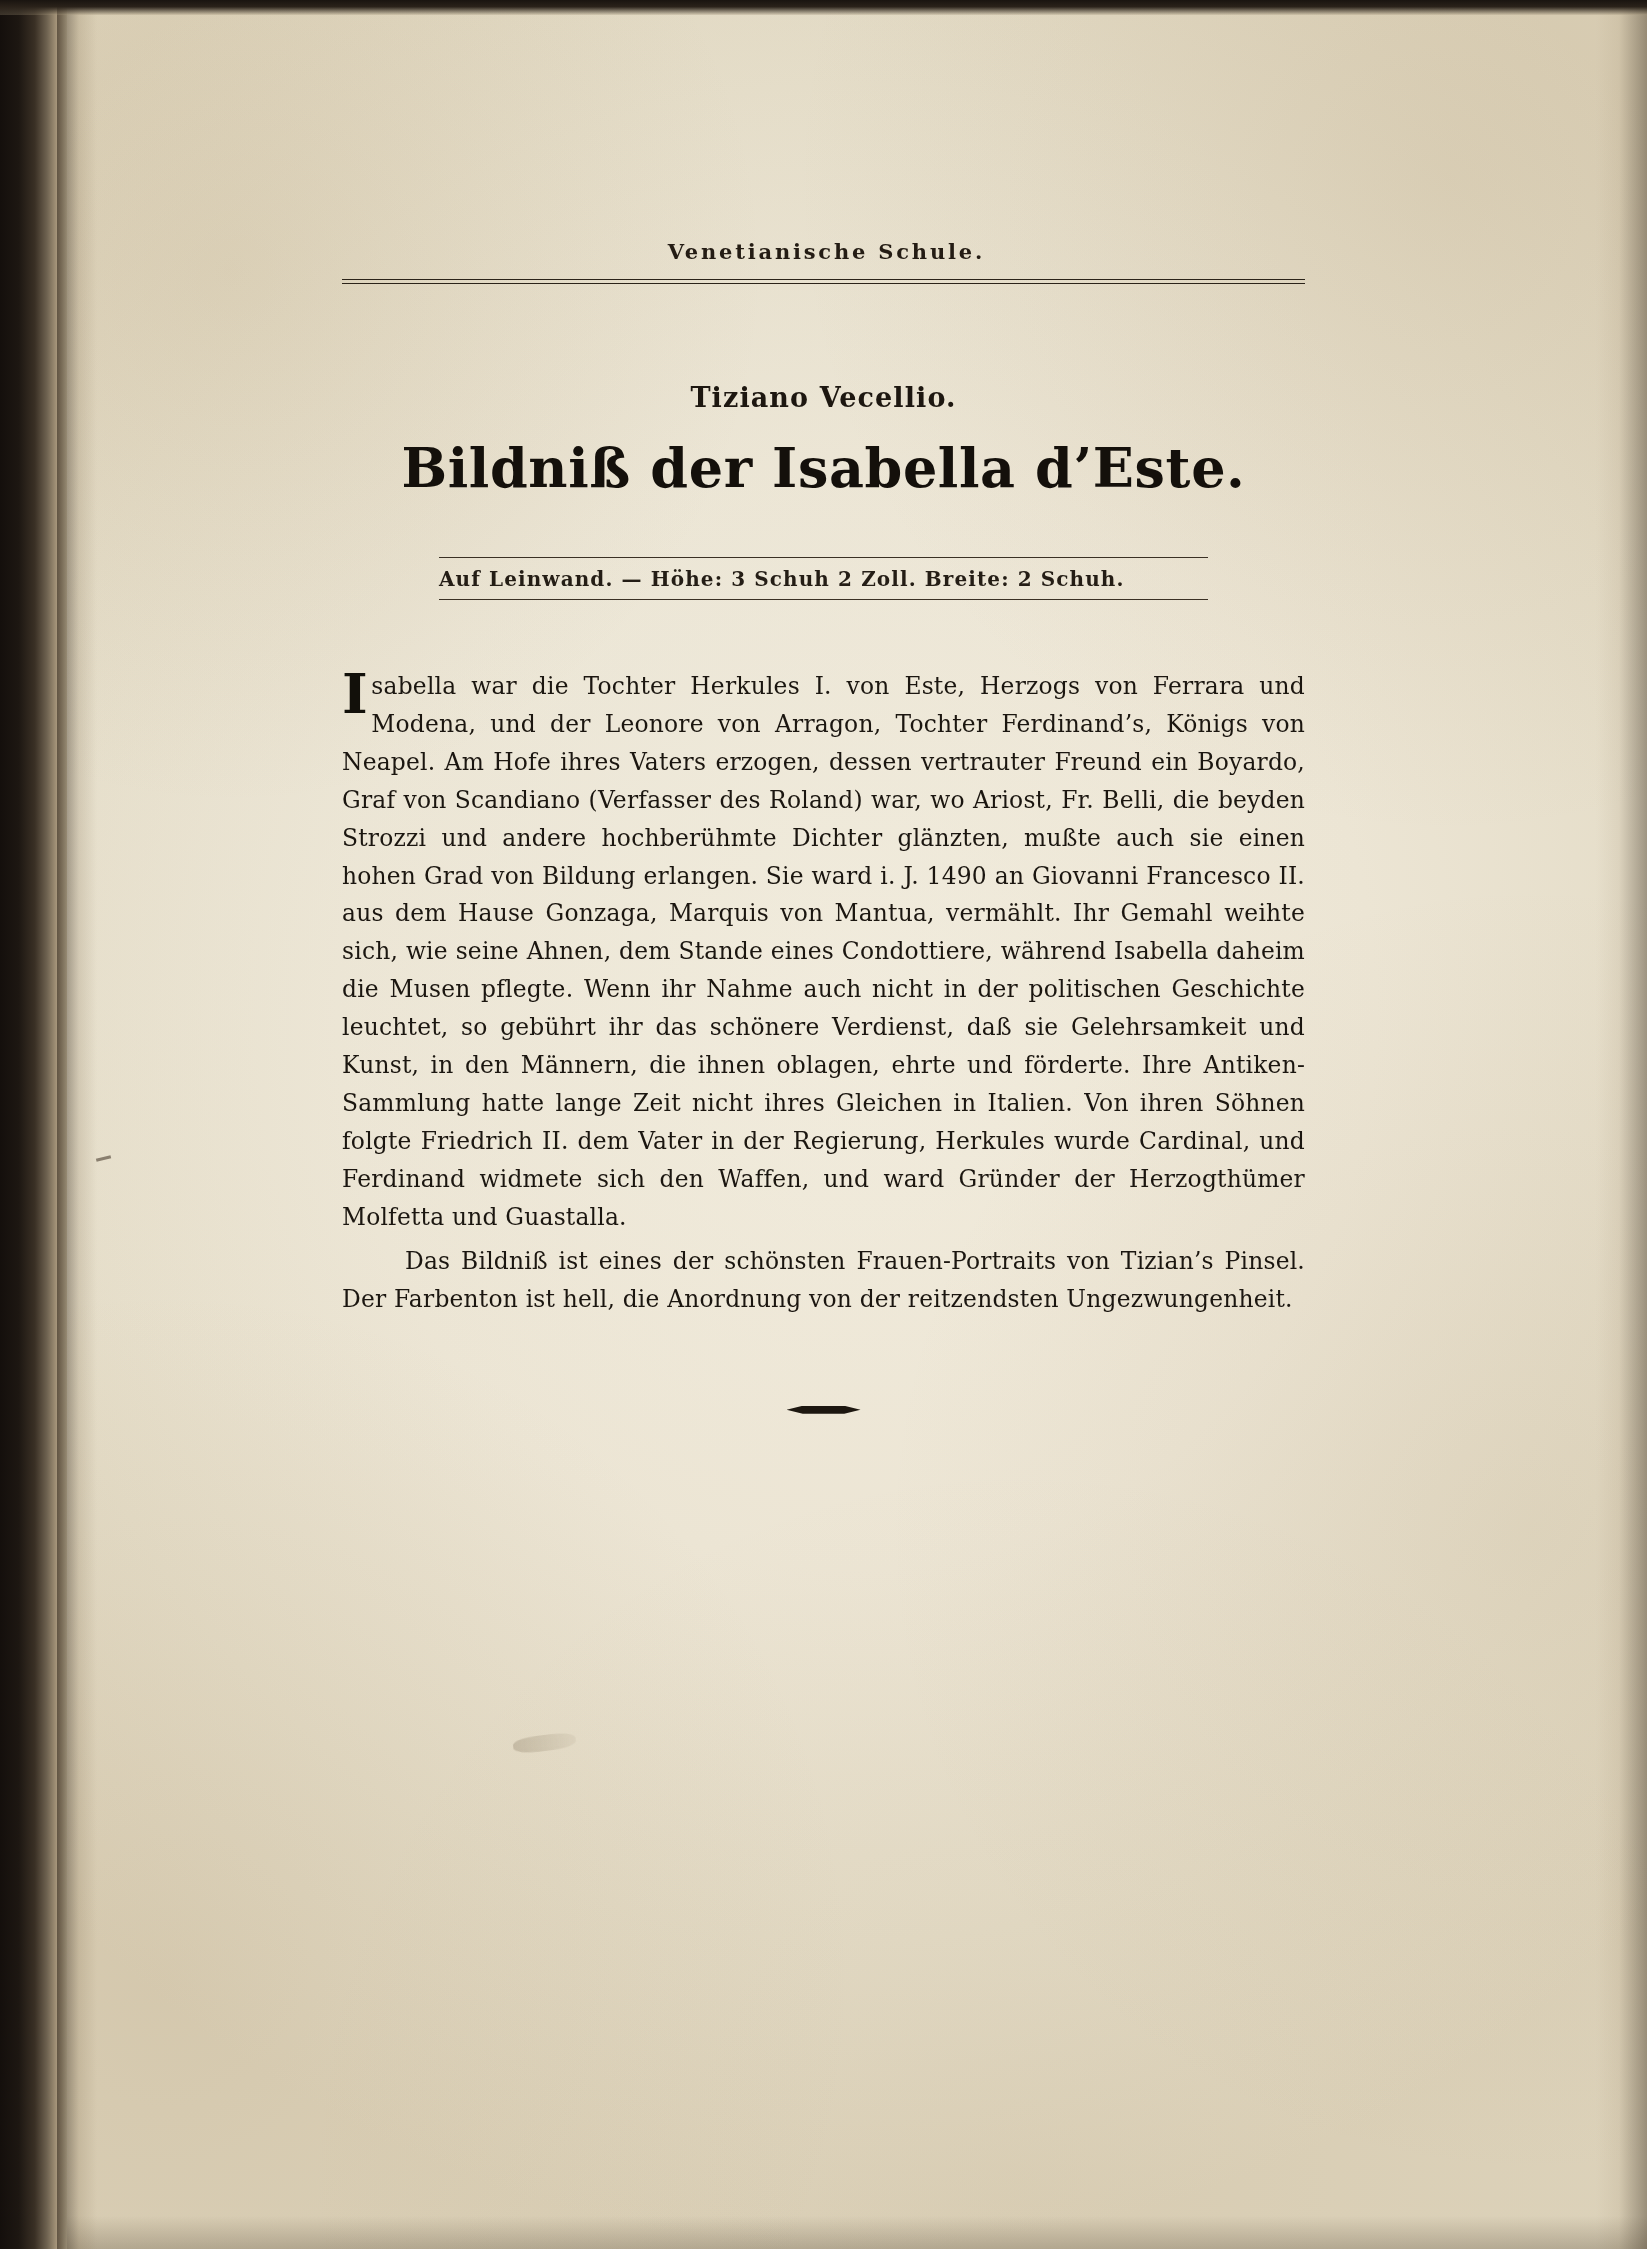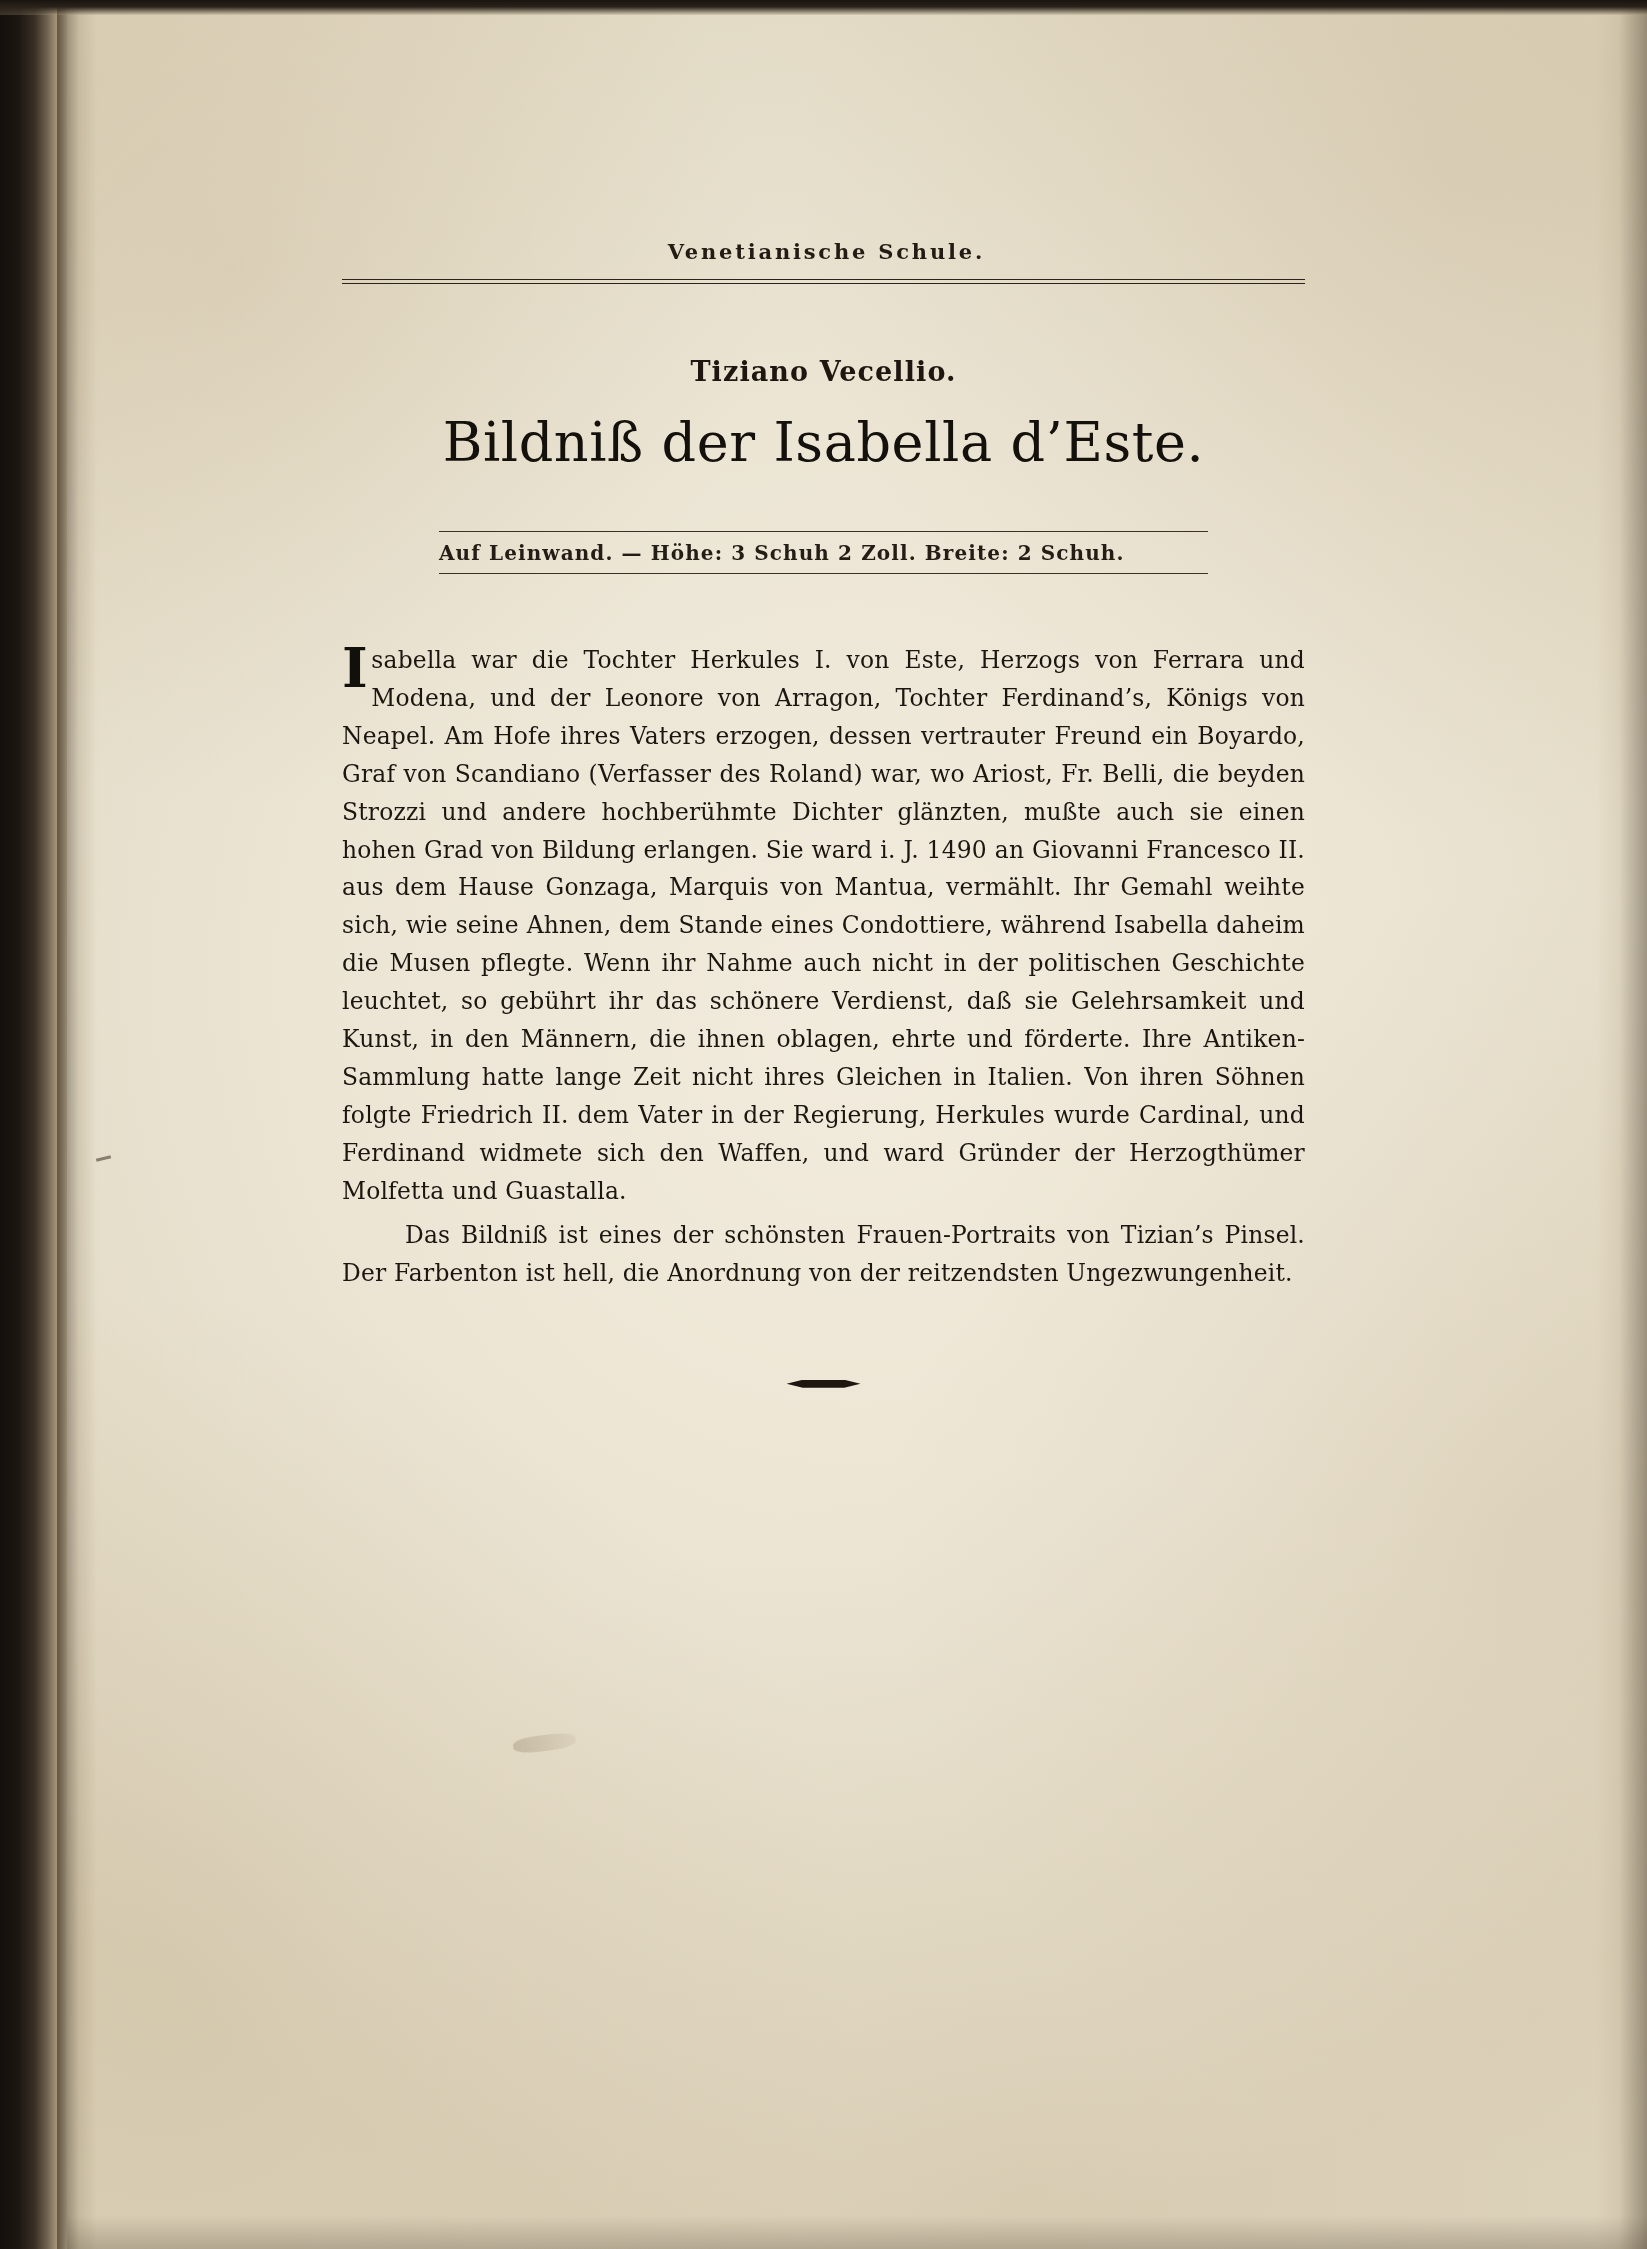--- a/index.html
+++ b/index.html
@@ -94,34 +94,34 @@
   }
   .rule-double {
     margin-top: 15px;
     border-top: 1.7px solid #2b2319;
     border-bottom: 1.1px solid #2b2319;
     height: 2.8px;
     width: 100%;
   }
 
   .artist {
-    margin-top: 72px;
+    margin-top: 98px;
     text-align: center;
     font-size: 27px;
     letter-spacing: 1.1px;
     color: #1d1710;
     font-weight: 700;
     font-family: "DejaVu Serif", serif;
   }
 
   .work-title {
     margin-top: 27px;
     text-align: center;
     font-size: 54px;
-    font-weight: 400;
+    font-weight: 700;
     color: #14100b;
     letter-spacing: 0.6px;
     line-height: 1.06;
     font-family: "DejaVu Serif", serif;
   }
 
   .spec-wrap {
     margin: 60px auto 0 auto;
     width: 769px;
   }

